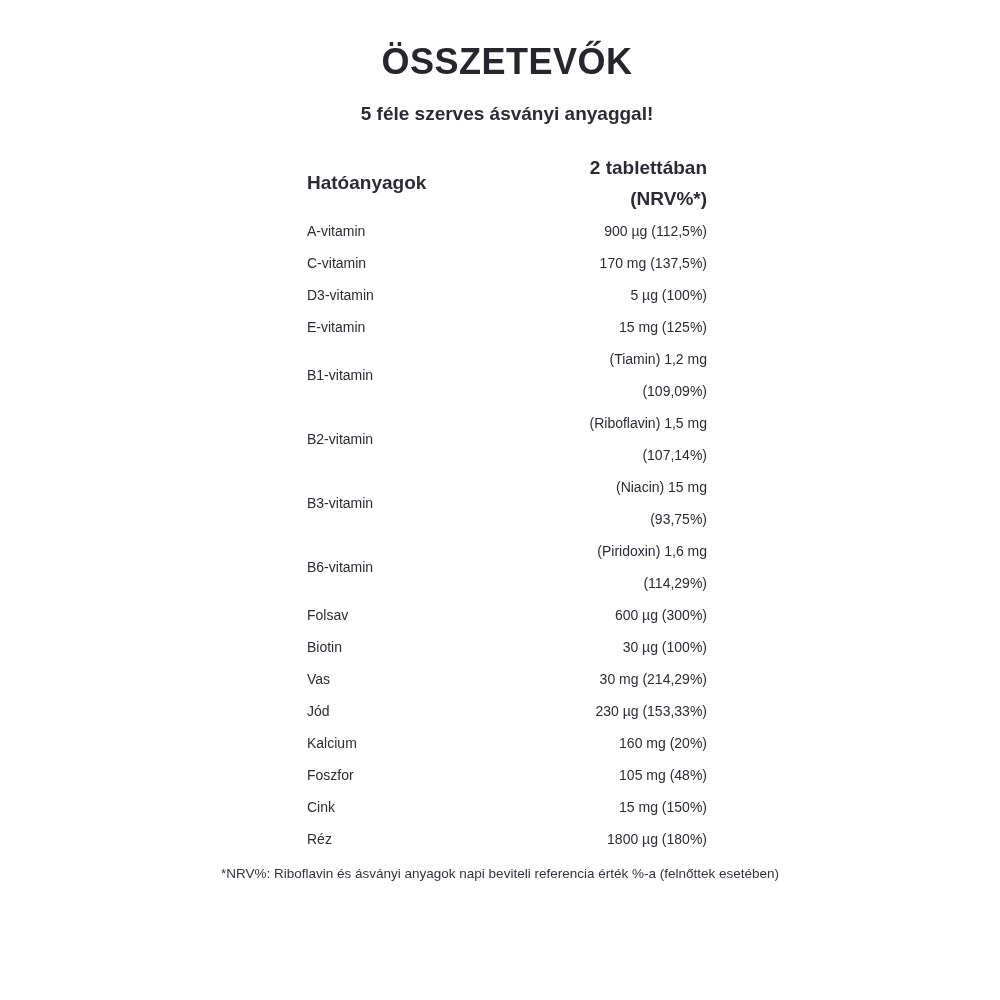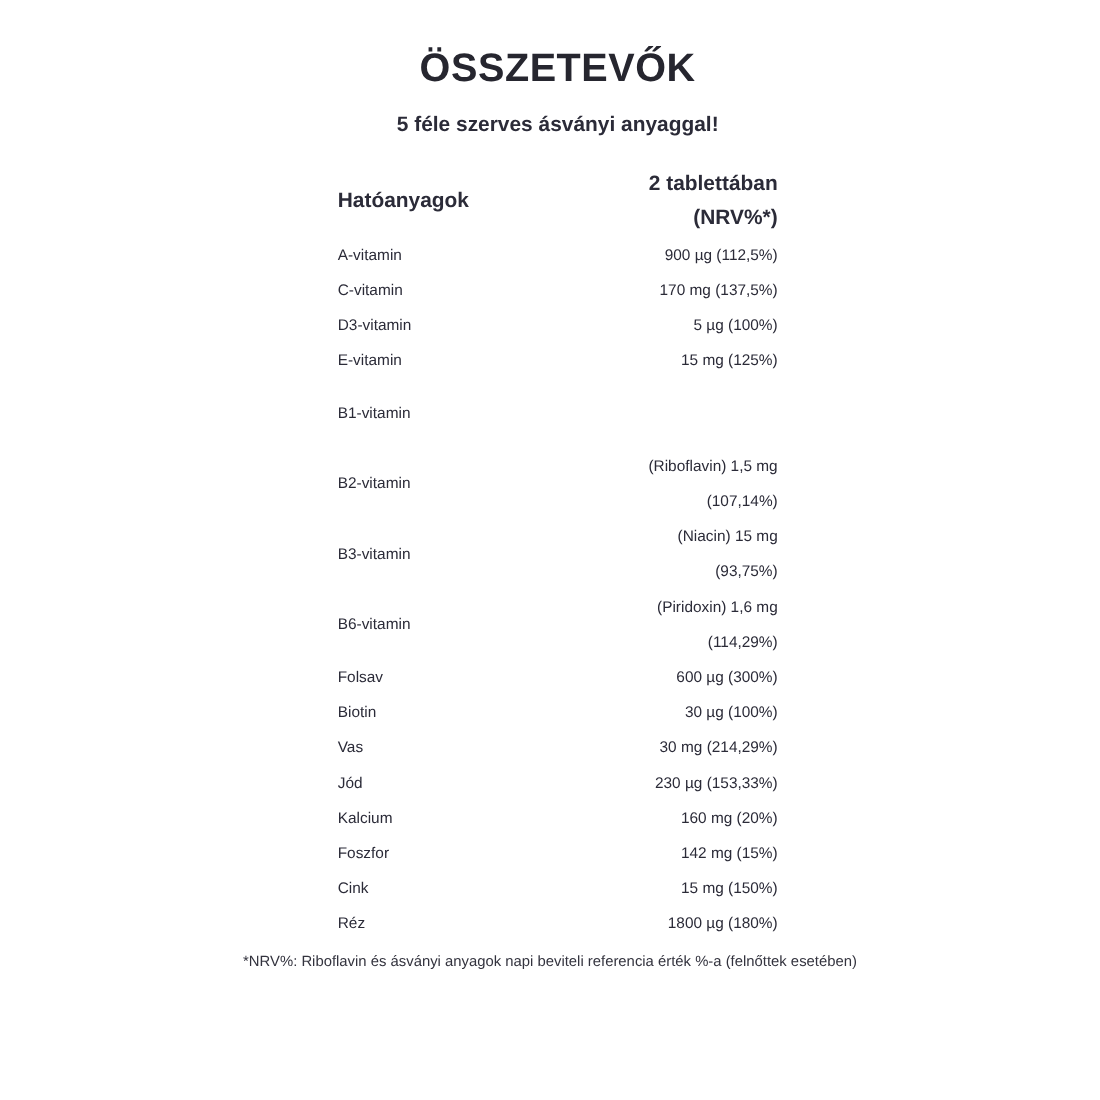--- a/index.html
+++ b/index.html
@@ -89,20 +89,24 @@
       <div class="label">D3-vitamin</div>
       <div class="value">5 µg (100%)</div>
     </div>
     <div class="row">
       <div class="label">E-vitamin</div>
       <div class="value">15 mg (125%)</div>
     </div>
 
     <div class="row tall">
       <div class="label">B1-vitamin</div>
+      <div class="value">
+        <span class="vline">(Tiamin) 1,2 mg</span>
+        <span class="vline">(109,09%)</span>
+      </div>
     </div>
     <div class="row tall">
       <div class="label">B2-vitamin</div>
       <div class="value">
         <span class="vline">(Riboflavin) 1,5 mg</span>
         <span class="vline">(107,14%)</span>
       </div>
     </div>
     <div class="row tall">
       <div class="label">B3-vitamin</div>
@@ -134,21 +138,21 @@
     <div class="row">
       <div class="label">Jód</div>
       <div class="value">230 µg (153,33%)</div>
     </div>
     <div class="row">
       <div class="label">Kalcium</div>
       <div class="value">160 mg (20%)</div>
     </div>
     <div class="row">
       <div class="label">Foszfor</div>
-      <div class="value">142 mg (15%)</div>
+      <div class="value">105 mg (48%)</div>
     </div>
     <div class="row">
       <div class="label">Cink</div>
       <div class="value">15 mg (150%)</div>
     </div>
     <div class="row">
       <div class="label">Réz</div>
       <div class="value">1800 µg (180%)</div>
     </div>
   </div>

